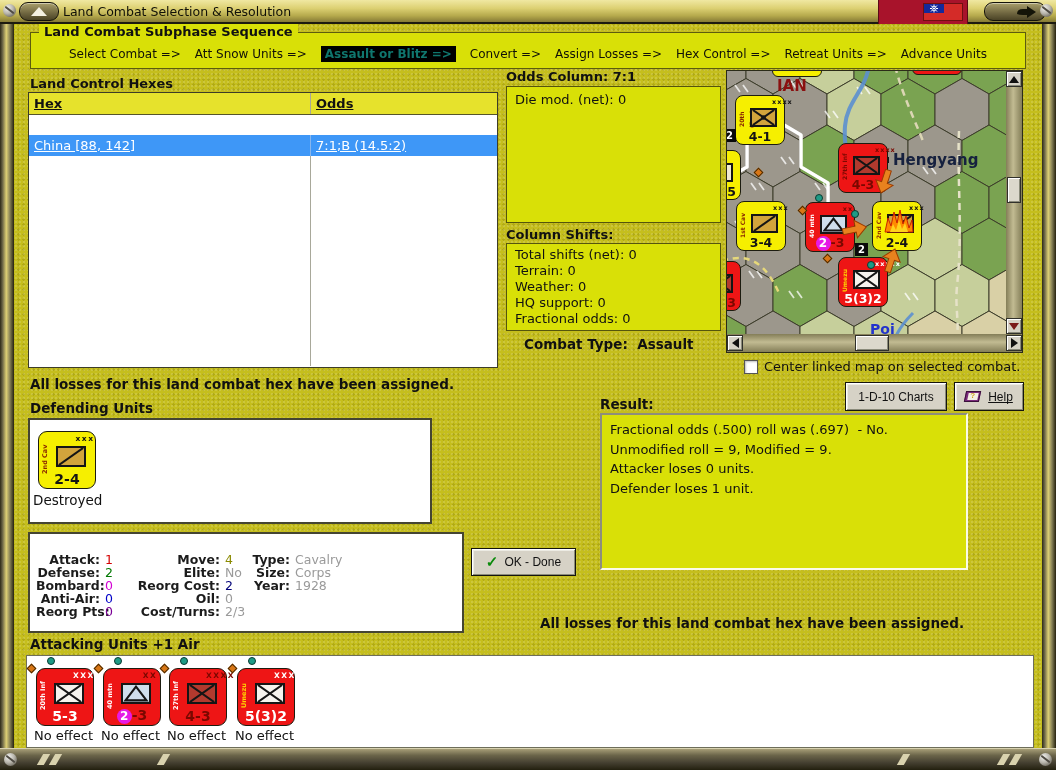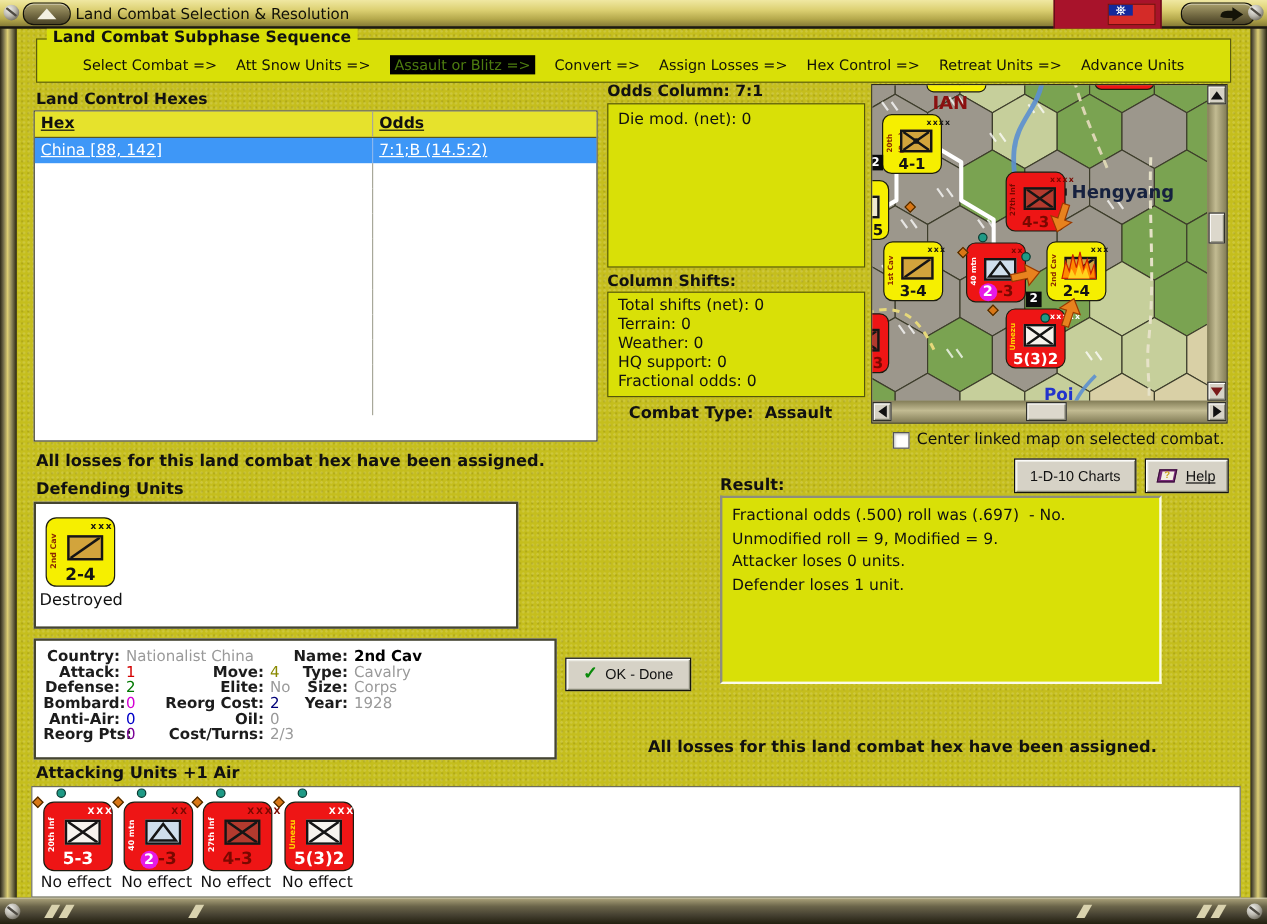--- a/index.html
+++ b/index.html
@@ -43,29 +43,29 @@
 
   
   .group{position:absolute;background:#d9e007;border:1px solid #5c5c0e;}
   .group-title{position:absolute;font-weight:bold;font-size:13px;background:#d9e007;
     padding:0 5px;white-space:nowrap;}
   .hdr{position:absolute;font-weight:bold;font-size:13px;color:#111;white-space:nowrap;}
   .ybox{position:absolute;background:#d9e007;border:1px solid #55550c;font-size:13px;}
   .seq-row{position:absolute;left:38px;right:38px;top:24px;display:flex;
     justify-content:space-between;align-items:center;font-size:12px;}
   .seq-step{white-space:nowrap;color:#101008;}
-  .seq-step.active{background:#000;color:#4d7c0f;font-weight:normal;padding:1px 4px;}
+  .seq-step.active{background:#000;color:#0f766e;font-weight:bold;padding:1px 4px;}
 
   
   .tbl{position:absolute;background:#fff;border:1px solid #3c3c28;}
   .trow{display:flex;height:21px;font-size:13px;align-items:center;text-decoration:underline;}
   .trow .c1{width:282px;padding-left:5px;border-right:1px solid #a8a89a;height:100%;display:flex;align-items:center;}
   .trow .c2{flex:1;padding-left:5px;height:100%;display:flex;align-items:center;}
   .thead{height:22px;background:#e6e22c;font-weight:bold;border-bottom:1px solid #55552a;}
-  .rsel{background:#3e97f7;color:#fff;}
+  .rsel{background:#3e97f7;color:#fff;margin-top:20px;}
   .rsel .c1{border-right-color:#88b6ee;}
   .rplain{border-bottom:1px solid #d4d4d4;}
 
   
   .btn95{position:absolute;background:#d6d2c6;border:1px solid #14140e;
     box-shadow:inset 1px 1px 0 #fff,inset -1px -1px 0 #86person;cursor:pointer;
     box-shadow:inset 1px 1px 0 #fff,inset -1px -1px 0 #8a8a7a,inset 2px 2px 0 #ecebe3;
     display:flex;align-items:center;justify-content:center;gap:6px;font-size:12px;color:#111;}
   .chk{position:absolute;width:14px;height:14px;background:#fff;border:1px solid #555;
     box-shadow:inset 1px 1px 2px rgba(0,0,0,.25);}
@@ -500,26 +500,20 @@
         <svg viewBox="0 0 30 21">
             <path d="M0,21 L30,0"></path>
           </svg>
       </span>
       <span class="st">2-4</span>
     </div>
     <div class="abs nw" style="left:3px;top:72px;font-size:13.5px">Destroyed</div>
   </div>
 
   <div class="whitebox" style="left:28px;top:532px;width:436px;height:101px">
-    <div class="irow" style="top:5px">
-      <span class="ilab c-l1">Country:</span>
-        <span class="c-v1" style="color: rgb(154, 154, 154);">Nationalist China</span>
-      <span class="ilab c-l3">Name:</span>
-        <span class="c-v3 b" style="color: rgb(0, 0, 0);">2nd Cav</span>
-    </div>
     <div class="irow" style="top:18px">
       <span class="ilab c-l1">Attack:</span>
         <span class="c-v1" style="color: rgb(212, 0, 0);">1</span>
       <span class="ilab c-l2">Move:</span>
         <span class="c-v2" style="color: rgb(138, 138, 0);">4</span>
       <span class="ilab c-l3">Type:</span>
         <span class="c-v3" style="color: rgb(154, 154, 154);">Cavalry</span>
     </div>
     <div class="irow" style="top:31px">
       <span class="ilab c-l1">Defense:</span>

